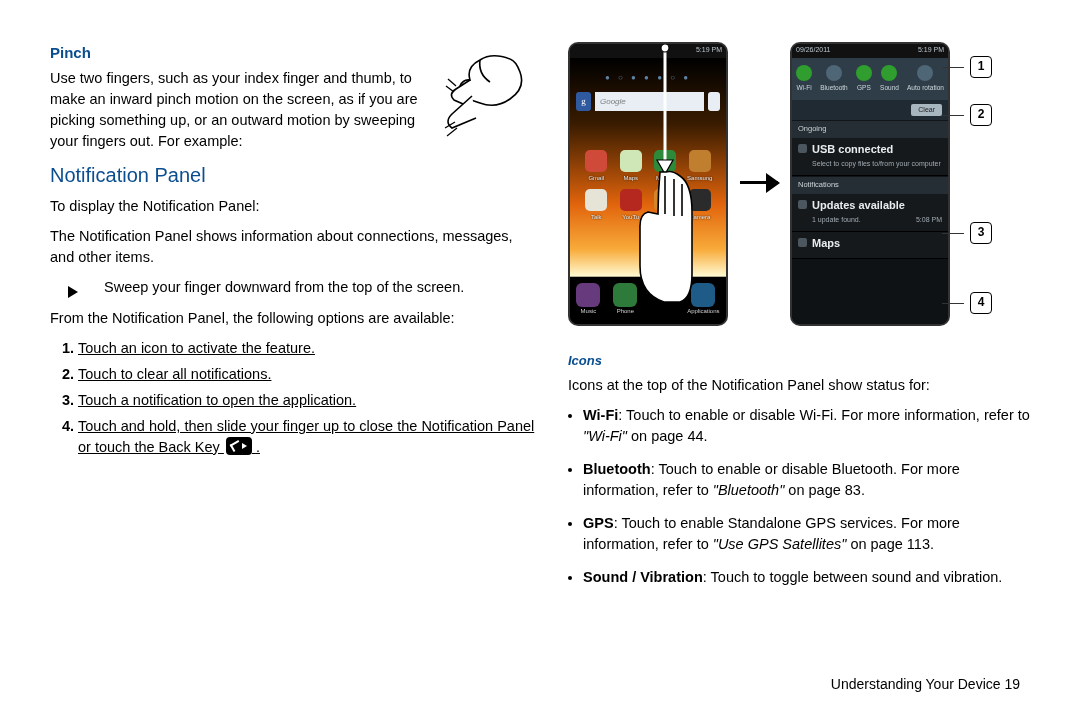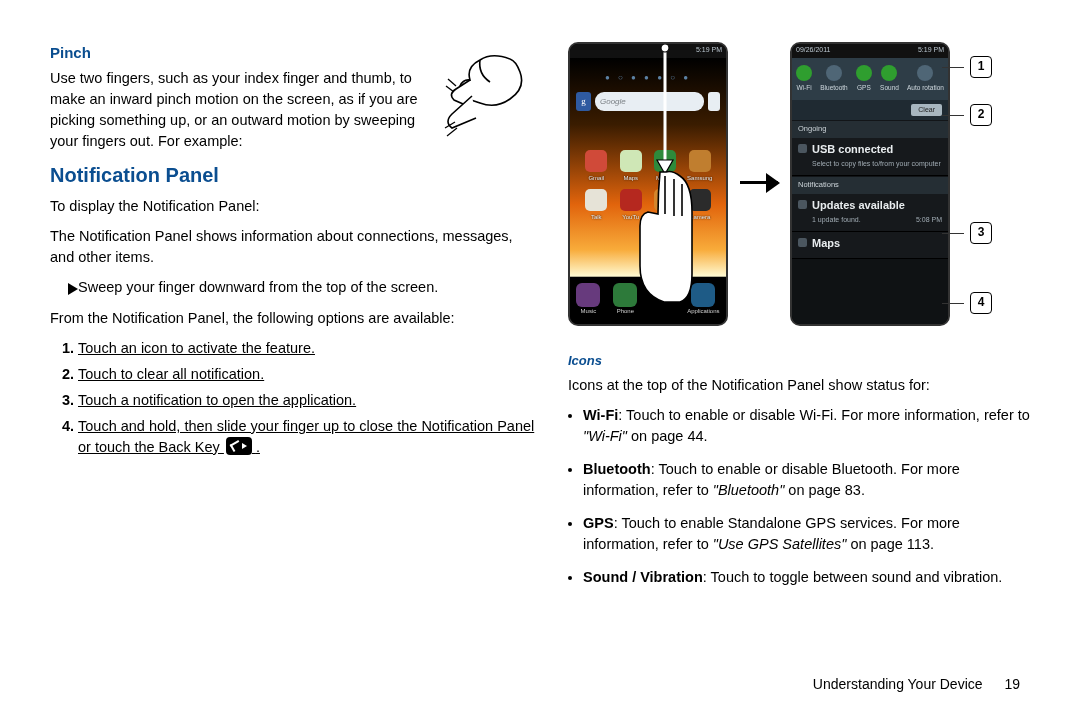--- a/index.html
+++ b/index.html
@@ -34,30 +34,30 @@
   }
   .h-sub-italic {
     color: #0b4e90;
     font-weight: bold;
     font-style: italic;
     font-size: 13px;
     margin: 10px 0 4px 0;
   }
   .h-main {
     color: #0b4e90;
-    font-weight: bold;
+    font-weight: normal;
     font-size: 20px;
     margin: 8px 0 6px 0;
   }
   p { margin: 0 0 9px 0; }
   .bullets { padding-left: 14px; margin: 2px 0 10px 0; }
   .bullets li { margin: 2px 0; }
   .step-list { padding-left: 28px; margin: 6px 0 8px 0; }
   .step-list li { margin: 5px 0; }
-  .sweep-line { display: flex; align-items: center; gap: 0; margin: 8px 0 10px 18px; }
+  .sweep-line { display: flex; align-items: flex-end; gap: 26px; margin: 8px 0 10px 18px; }
   .tri { display:inline-block; width:0; height:0; border-top:6px solid transparent; border-bottom:6px solid transparent; border-left:10px solid #000; margin-top:4px; }
   .inline-key {
     display: inline-flex;
     align-items: center;
     justify-content: center;
     width: 26px;
     height: 18px;
     background: #000;
     border-radius: 4px;
     color: #fff;
@@ -82,21 +82,21 @@
     border-top: 3px solid transparent;
     border-bottom: 3px solid transparent;
     border-left: 5px solid #fff;
   }
   .footer {
     position: absolute;
     bottom: 28px;
     right: 60px;
     font-size: 14px;
   }
-  .footer .page-num { margin-left: 18px; }
+  .footer .page-num { }
   .em-ref { font-style: italic; }
 
   
   .pinch-ill {
     float: right;
     width: 100px;
     height: 110px;
     margin: 2px 0 6px 10px;
     position: relative;
   }
@@ -127,21 +127,21 @@
     padding: 1px 4px;
     box-sizing: border-box;
   }
   .home-screen {
     height: calc(100% - 14px);
     background: linear-gradient(180deg, #000 0%, #3a1c00 25%, #e1640c 55%, #f8ab3a 72%, #fff9d0 82%, #000 82.5%, #000 100%);
     position: relative;
   }
   .search-row { position:absolute; top:34px; left:6px; right:6px; height:19px; display:flex; gap:4px; }
   .search-row .g { width:15px; height:19px; background:#2f5aa0; border-radius:3px; color:#fff; font-size:9px; display:flex; align-items:center; justify-content:center; font-family: Georgia, serif; }
-  .search-row .input { flex:1; background:#e8eef3; border-radius:9px; font-size:8px; color:#7b8085; display:flex; align-items:center; padding-left:5px; font-style:italic; }
+  .search-row .input { flex:1; background:#e8eef3; border-radius:0; font-size:8px; color:#7b8085; display:flex; align-items:center; padding-left:5px; font-style:italic; }
   .search-row .mic { width:12px; height:19px; background:#e8eef3; border-radius:3px; }
   .dots { position:absolute; top:14px; left:0; right:0; text-align:center; color:#5c82a4; font-size:8px; letter-spacing:3px; }
 
   .app-grid { position:absolute; top:92px; left:12px; right:12px; display:grid; grid-template-columns: repeat(4,1fr); gap:6px 6px; }
   .app { display:flex; flex-direction:column; align-items:center; font-size:6px; color:#e8e8e8; text-shadow: 0 0 2px #000; }
   .app .ic { width:22px; height:22px; border-radius:5px; margin-bottom:2px; }
   .dock { position:absolute; bottom:0; left:0; right:0; height:46px; display:flex; justify-content:space-around; align-items:center; }
   .dock .d-ic { width:24px; height:24px; border-radius:6px; margin-top:-4px; }
   .dock .dcol { display:flex; flex-direction:column; align-items:center; }
 
@@ -215,21 +215,21 @@
     <p>To display the Notification Panel:</p>
     <p>The Notification Panel shows information about connections, messages, and other items.</p>
     <div class="sweep-line">
       <span class="tri"></span>
       <span>Sweep your finger downward from the top of the screen.</span>
     </div>
     <p>From the Notification Panel, the following options are available:</p>
 
     <ol class="step-list">
       <li><span>Touch an icon to activate the feature.</span></li>
-      <li><span>Touch to clear all notification.</span></li>
+      <li><span>Touch to clear all notifications.</span></li>
       <li><span>Touch a notification to open the application.</span></li>
       <li>
         <span>Touch and hold, then slide your finger up to close the Notification Panel or touch the Back Key </span>
         <span class="inline-key"></span>
         <span>.</span>
       </li>
     </ol>
   </div>
 
   <div class="col col-right">

